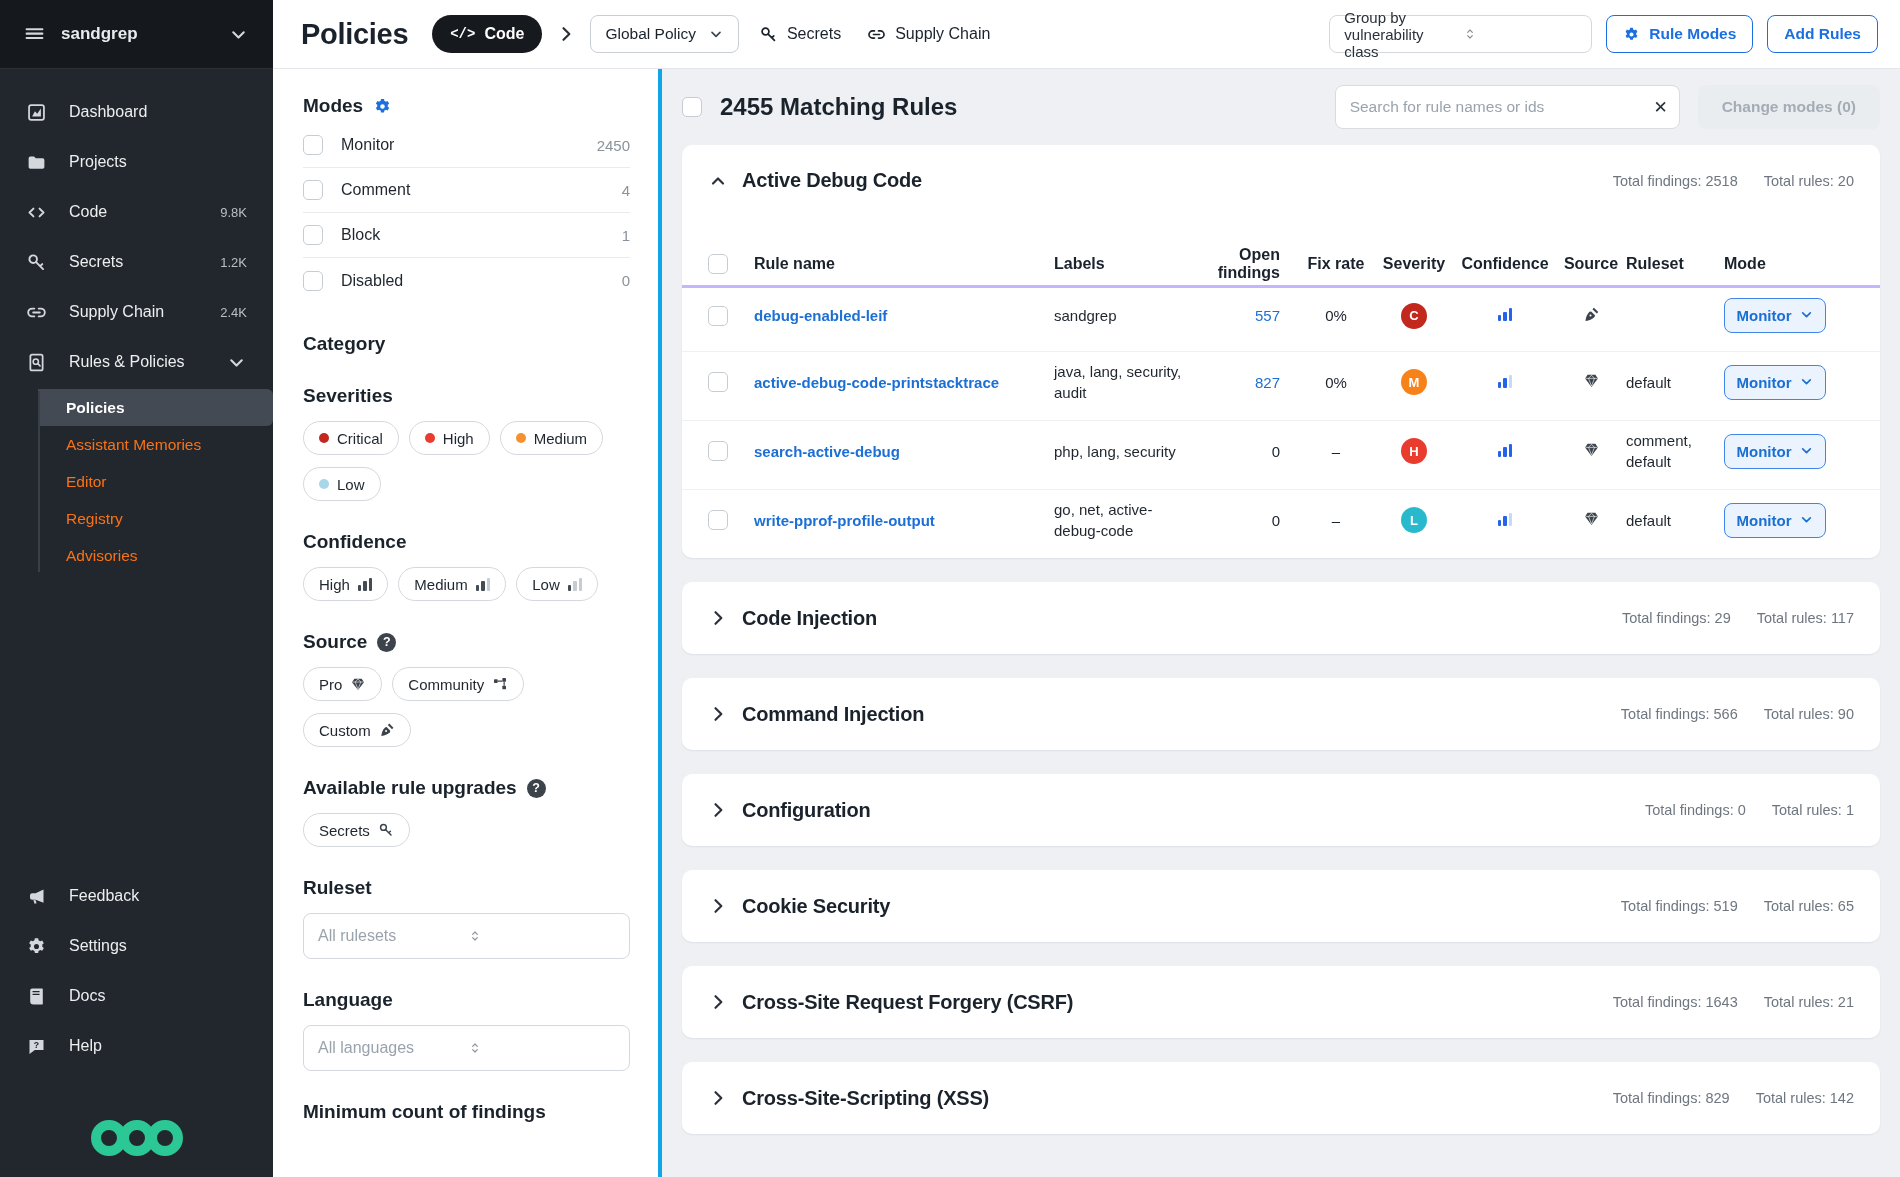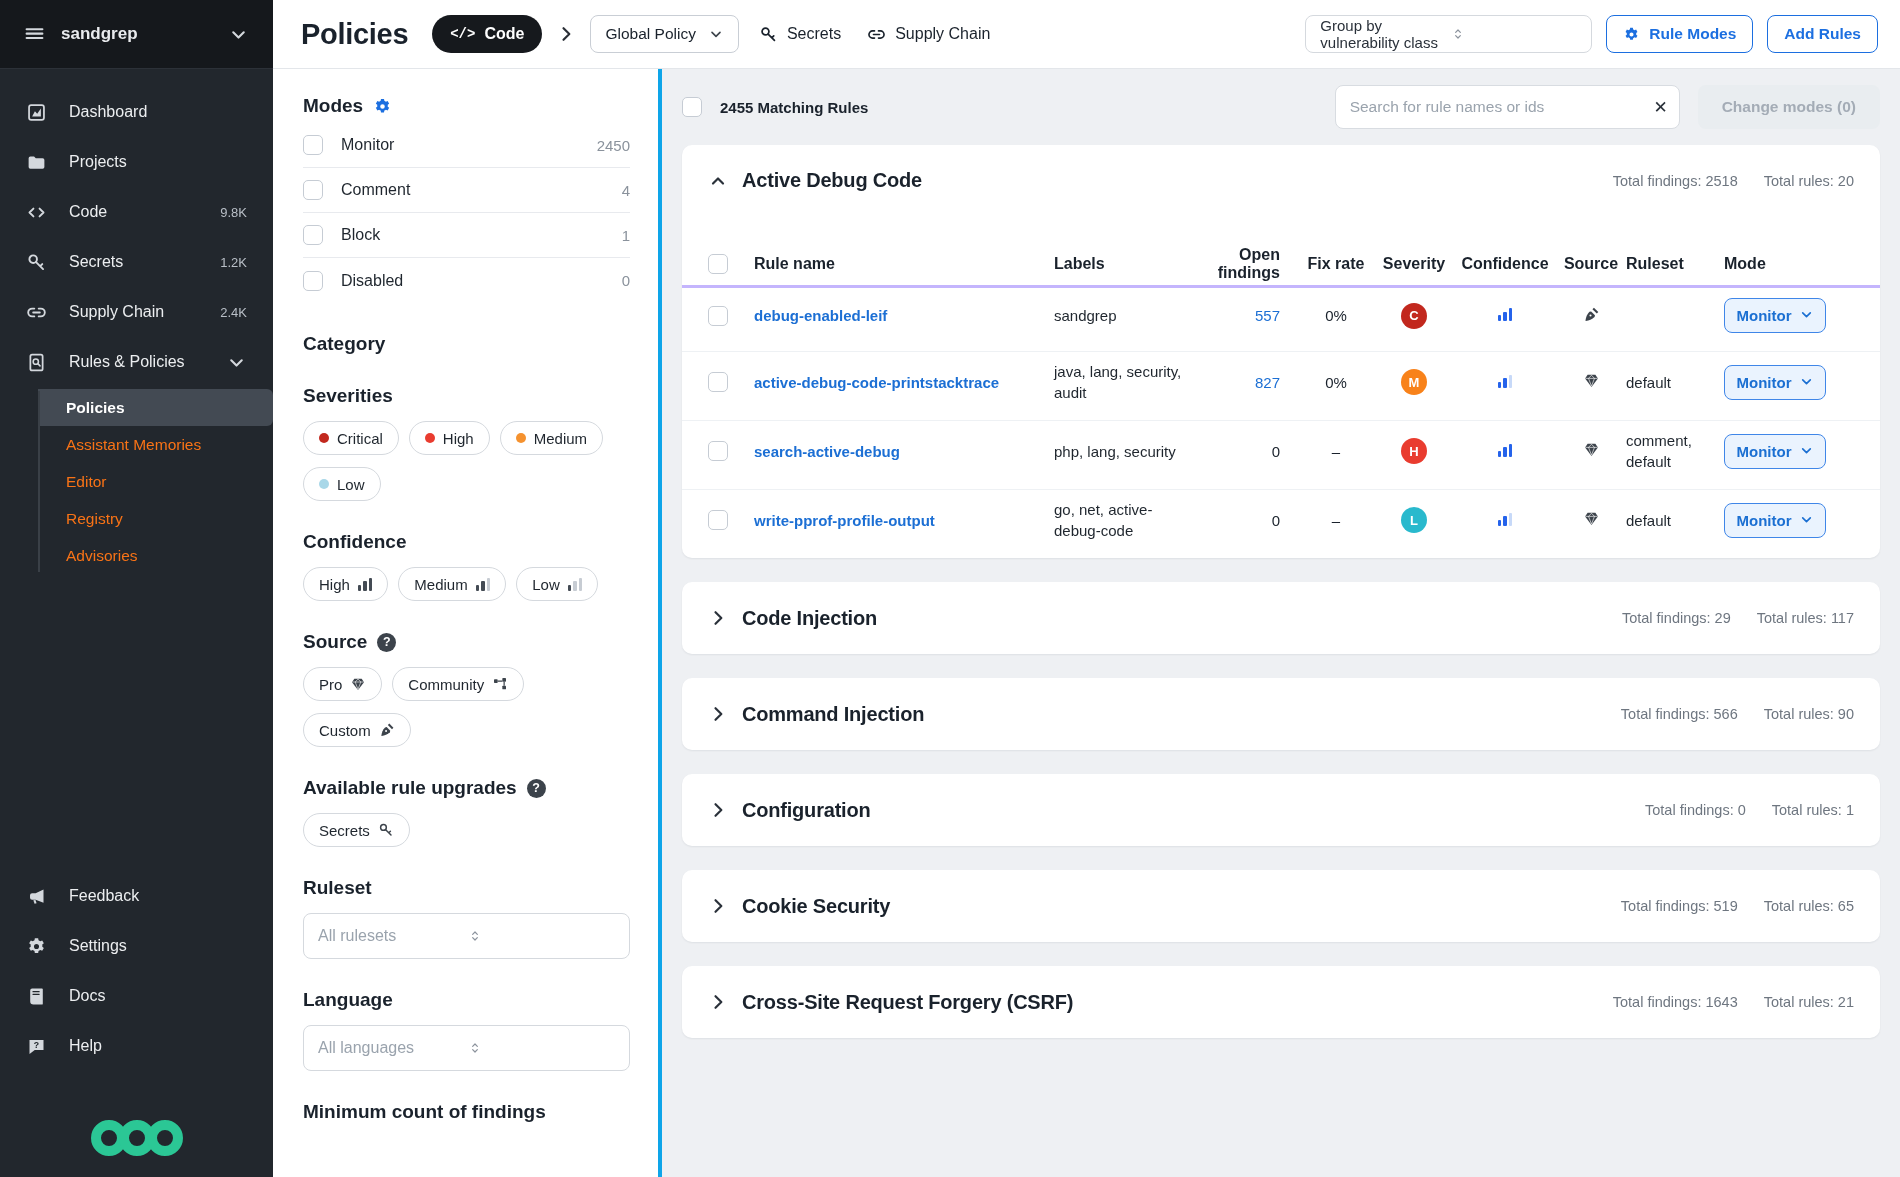--- a/index.html
+++ b/index.html
@@ -30,21 +30,21 @@
   .topbar { height:69px; background:#fff; border-bottom:1px solid #e3e6ea; display:flex; align-items:center; padding:0 22px 0 28px; gap:14px; }
   .page-title { font-size:29px; font-weight:700; letter-spacing:-.3px; margin-right:10px; }
   .code-pill { background:#16191d; color:#fff; height:38px; border-radius:19px; display:flex; align-items:center; gap:9px; padding:0 18px; font-size:16px; font-weight:600; cursor:pointer; }
   .code-pill .glyph { font-family:"Liberation Mono", monospace; font-size:14px; font-weight:700; }
   .crumb-sep { width:20px; height:20px; color:#2a2f36; }
   .crumb-sep svg { width:20px; height:20px; }
   .policy-select { height:38px; border:1px solid #c9ced5; border-radius:8px; background:#fff; display:flex; align-items:center; gap:12px; padding:0 14px; font-size:15.5px; cursor:pointer; }
   .policy-select svg { width:16px; height:16px; color:#3c434b; }
   .top-link { display:flex; align-items:center; gap:9px; font-size:16px; color:#1a222c; cursor:pointer; padding:0 6px; }
   .top-link .sb-icon { color:#1a222c; width:19px; height:19px; }
-  .groupby { margin-left:auto; width:287px; height:38px; border:1px solid #d5d9de; border-radius:8px; background:#fff; display:flex; align-items:center; padding:0 12px 0 14px; font-size:15px; color:#2a313a; cursor:pointer; }
+  .groupby { margin-left:auto; width:263px; height:38px; border:1px solid #d5d9de; border-radius:8px; background:#fff; display:flex; align-items:center; padding:0 12px 0 14px; font-size:15px; color:#2a313a; cursor:pointer; }
   .groupby span { flex:1; }
   .updown { width:16px; height:16px; color:#8b929c; }
   .updown svg { width:16px; height:16px; }
   .btn-blue { height:38px; border:1.5px solid #1c6fe0; color:#1c6fe0; background:#fff; border-radius:8px; display:flex; align-items:center; gap:9px; padding:0 16px; font-size:15.5px; font-weight:700; cursor:pointer; }
   .btn-blue svg { width:17px; height:17px; }
 
   .bodyrow { flex:1; display:flex; min-height:0; }
 
   
   .filters { width:389px; min-width:389px; background:#fff; border-right:4px solid #0ea5e9; padding:26px 28px 0 30px; overflow:hidden; }
@@ -65,21 +65,21 @@
   .chip { height:34px; border:1px solid #d5d9de; border-radius:17px; background:#fff; display:flex; align-items:center; gap:8px; padding:0 15px; font-size:15px; color:#1f262e; cursor:pointer; }
   .dot { width:10px; height:10px; border-radius:50%; }
   .chip .sb-icon, .chip .src-ic { width:16px; height:16px; color:#3c434b; }
   .bars { display:inline-flex; align-items:flex-end; gap:2px; height:13px; }
   .bars i { width:3.5px; border-radius:1px; display:block; }
   .bars i:nth-child(1){height:6px;} .bars i:nth-child(2){height:9.5px;} .bars i:nth-child(3){height:13px;}
 
   
   .content { flex:1; min-width:0; overflow:hidden; padding:16px 20px 0 20px; }
   .toolbar { display:flex; align-items:center; gap:18px; margin-bottom:16px; }
-  .toolbar .title { font-size:15px; font-weight:700; }
+  .toolbar .title { font-size:24px; font-weight:700; }
   .search-wrap { margin-left:auto; position:relative; }
   .search-wrap input { width:345px; height:44px; border:1px solid #d8dce1; border-radius:8px; padding:0 42px 0 14px; font-size:15.5px; font-family:inherit; color:#1a222c; background:#fff; }
   .search-wrap input::placeholder { color:#9aa3ad; }
   .search-x { position:absolute; right:12px; top:50%; transform:translateY(-50%); font-size:17px; color:#2a313a; cursor:pointer; background:none; border:none; }
   .btn-disabled { height:44px; padding:0 24px; background:#e9edf0; color:#a4acb6; font-size:15.5px; font-weight:600; border:none; border-radius:8px; cursor:default; }
   .card { background:#fff; border-radius:10px; box-shadow:0 1px 2px rgba(16,24,40,.07); margin-bottom:24px; }
   .g-head { display:flex; align-items:center; padding:24px 26px 14px; }
   .card.collapsed .g-head { padding:0 26px; height:72px; }
   .chev-btn { width:20px; height:20px; color:#2a313a; cursor:pointer; background:none; border:none; display:flex; }
   .chev-btn svg { width:20px; height:20px; }
@@ -683,18 +683,32 @@
                     <path d="M9 5l7 7-7 7" stroke-width="2.6"></path>
                   </svg>
                 </button>
                 <h2 class="g-title">Cross-Site Request Forgery (CSRF)</h2>
                 <div class="g-totals">
                   <span>Total findings: 1643</span>
                   <span>Total rules: 21</span>
                 </div>
               </div>
             </section>
+            <section class="card collapsed">
+              <div class="g-head">
+                <button class="chev-btn">
+                  <svg viewBox="0 0 24 24" fill="none" stroke="currentColor" stroke-width="2" stroke-linecap="round" stroke-linejoin="round">
+                    <path d="M9 5l7 7-7 7" stroke-width="2.6"></path>
+                  </svg>
+                </button>
+                <h2 class="g-title">Cross-Site-Scripting (XSS)</h2>
+                <div class="g-totals">
+                  <span>Total findings: 829</span>
+                  <span>Total rules: 142</span>
+                </div>
+              </div>
+            </section>
           </div>
       </main>
 
     </div>
   </div>
 </div>
 
 </body></html>

